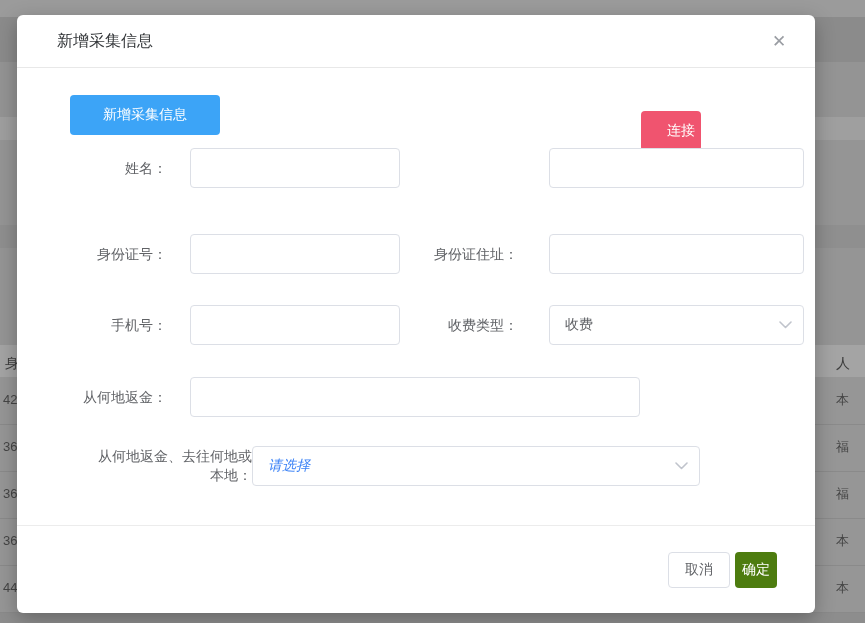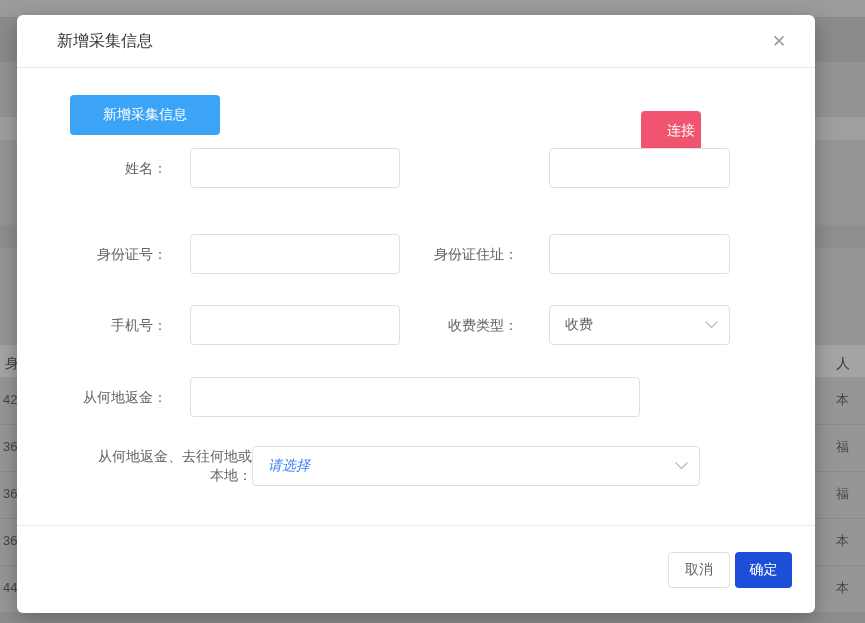--- a/index.html
+++ b/index.html
@@ -64,28 +64,28 @@
     padding:0 30px 0 15px;font-size:14px;color:#606266;cursor:pointer;
   }
   .sel .ph{color:#3b82f6;font-style:italic;}
   .chev{position:absolute;right:11px;top:50%;transform:translateY(-50%);}
 
   .m-footer-line{position:absolute;left:0;right:0;top:510px;height:1px;background:#ececec;}
   .btn-cancel{
     position:absolute;left:651px;top:537px;width:62px;height:36px;
     background:#fff;border:1px solid #dcdfe6;color:#606266;
   }
-  .btn-confirm{position:absolute;left:718px;top:537px;width:57px;height:36px;background:#1d4ed8;color:#fff;}
+  .btn-confirm{position:absolute;left:718px;top:537px;width:42px;height:36px;background:#4d7c0f;color:#fff;}
 
   
   .r1{top:133px;} .r2{top:219px;} .r3{top:290px;} .r4{top:362px;} .r5{top:431px;}
   .lab-c1{left:20px;width:130px;}
   .ipt-c1{left:173px;width:210px;}
   .lab-c2{left:340px;width:161px;}
-  .ipt-c2{left:532px;width:181px;}
+  .ipt-c2{left:532px;width:255px;}
   .ipt-wide{left:173px;width:450px;}
   .lab-r5{left:49px;width:162px;margin-left:24px;}
   .sel-r5{left:235px;width:448px;}
 </style>
 </head>
 <body>
 
 <div class="stage">
 
   <div>

